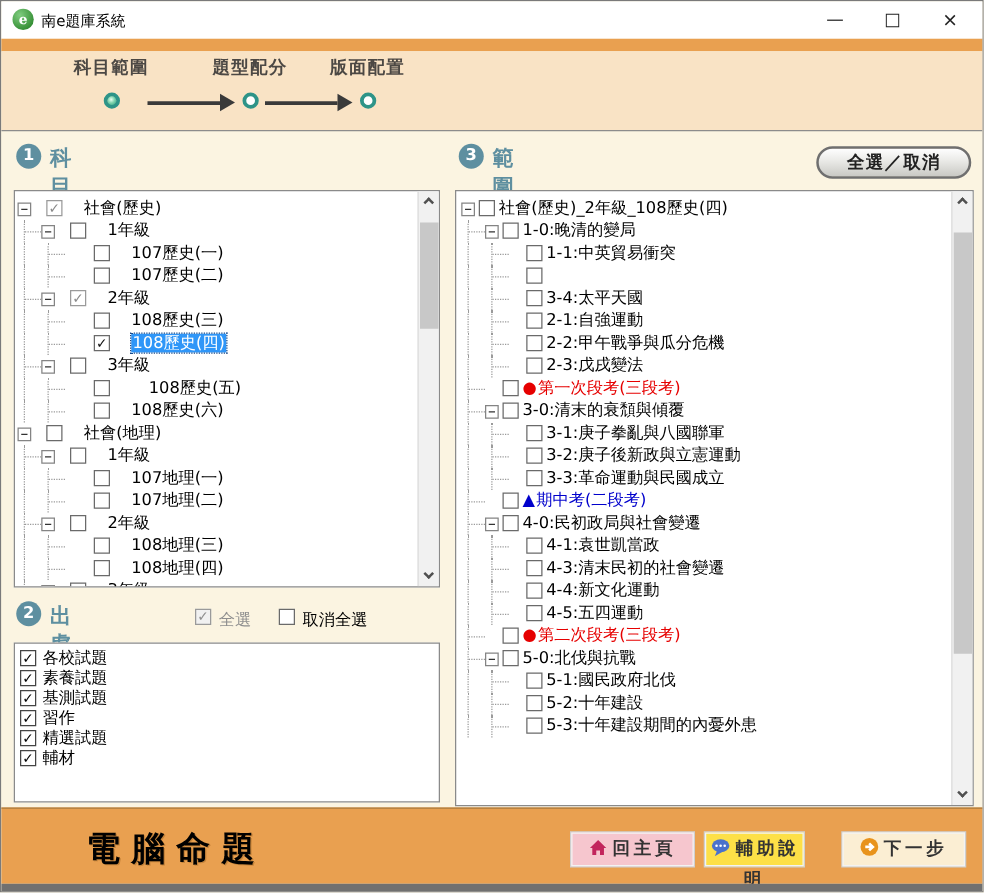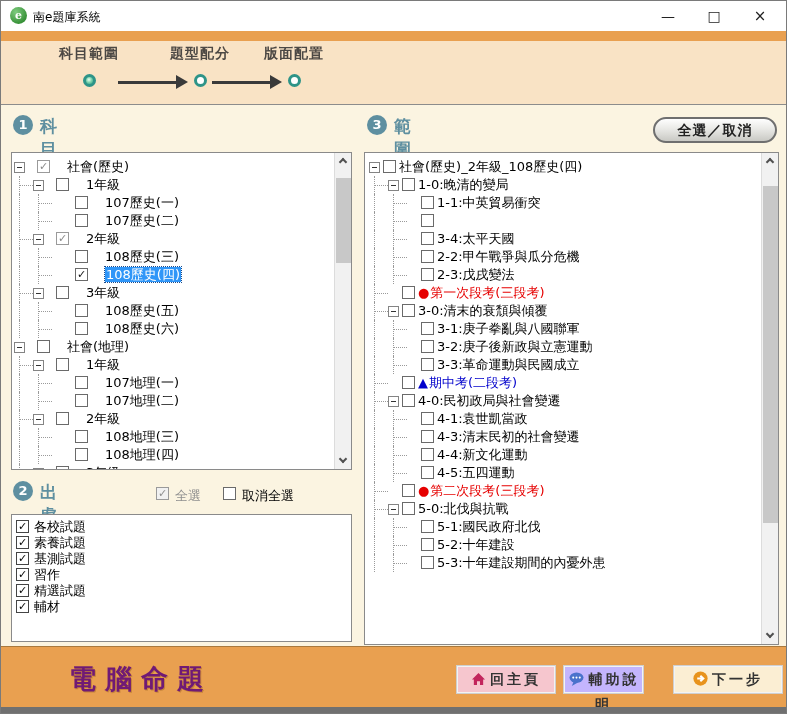--- a/index.html
+++ b/index.html
@@ -78,21 +78,21 @@
 
   
   .pill { position:absolute; width:124px; height:26px; border-radius:13px;
           background:linear-gradient(#fefefe,#e9e9e6 45%,#c9c9c4); border:2px solid #6f6f6f;
           font-size:14px; font-weight:bold; color:#222; text-align:center; line-height:22px;
           letter-spacing:1px; }
 
   
   .footer { position:absolute; top:645px; left:0; right:0; height:61px; background:#E9A050;
             border-top:1px solid #a9793d; }
-  .brand { position:absolute; left:68px; top:14px; font-size:27px; font-weight:bold; color:#701a75;
+  .brand { position:absolute; left:68px; top:14px; font-size:27px; font-weight:bold; color:#000000;
            letter-spacing:9px; text-shadow:1px 1px 0 rgba(170,110,40,.55); }
   .fbtn { position:absolute; top:19px; height:27px; border:1px solid #f3f3f3;
           box-shadow:0 0 0 1px #cfcfcf; font-size:14px; font-weight:bold; color:#333;
           letter-spacing:3px; line-height:25px; text-align:center; }
   .fbtn svg { vertical-align:-2px; margin-right:4px; }
   .bottom-strip { position:absolute; top:706px; left:0; right:0; height:8px; background:#707070; }
 </style>
 </head>
 <body>
 
@@ -196,21 +196,21 @@
               <i></i>
             </span>
             <span class="cb" style="left: 44px;"></span>
             <span class="lbl" style="left: 74px;"><span class="txt">3年級</span></span>
           </div>
           <div class="trow">
             <span class="guide" style="left: 7px;"></span>
             <span class="guide" style="left: 26px;"></span>
             <span class="stub" style="left: 27px; width: 13px;"></span>
             <span class="cb" style="left: 63px;"></span>
-            <span class="lbl" style="left: 93px; text-align: center;"><span class="txt">108歷史(五)</span></span>
+            <span class="lbl" style="left: 107px; text-align: center;"><span class="txt">108歷史(五)</span></span>
           </div>
           <div class="trow">
             <span class="guide" style="left: 7px;"></span>
             <span class="guide" style="left: 26px;"></span>
             <span class="stub" style="left: 27px; width: 13px;"></span>
             <span class="cb" style="left: 63px;"></span>
             <span class="lbl" style="left: 93px;"><span class="txt">108歷史(六)</span></span>
           </div>
           <div class="trow">
             <span class="expander" style="left: 2px;">
@@ -365,20 +365,27 @@
             <span class="guide" style="left: 28px;"></span>
             <span class="stub" style="left: 29px; width: 13px;"></span>
             <span class="cb" style="left: 56px;"></span>
             <span class="lbl" style="left: 72px;"><span class="txt">3-4:太平天國</span></span>
           </div>
           <div class="trow">
             <span class="guide" style="left: 9px;"></span>
             <span class="guide" style="left: 28px;"></span>
             <span class="stub" style="left: 29px; width: 13px;"></span>
             <span class="cb" style="left: 56px;"></span>
+            <span class="lbl" style="left: 72px;"><span class="txt">2-1:自強運動</span></span>
+          </div>
+          <div class="trow">
+            <span class="guide" style="left: 9px;"></span>
+            <span class="guide" style="left: 28px;"></span>
+            <span class="stub" style="left: 29px; width: 13px;"></span>
+            <span class="cb" style="left: 56px;"></span>
             <span class="lbl" style="left: 72px;"><span class="txt">2-2:甲午戰爭與瓜分危機</span></span>
           </div>
           <div class="trow">
             <span class="guide" style="left: 9px;"></span>
             <span class="guide" style="left: 28px;"></span>
             <span class="stub" style="left: 29px; width: 13px;"></span>
             <span class="cb" style="left: 56px;"></span>
             <span class="lbl" style="left: 72px;"><span class="txt">2-3:戊戌變法</span></span>
           </div>
           <div class="trow">
@@ -510,30 +517,30 @@
   </div>
 
   <div class="footer">
     <span class="brand">電腦命題</span>
 
     <div class="fbtn" style="left:456px;width:98px;background:#F6C6CE">
       <svg width="15" height="14" viewBox="0 0 16 15">
           <path d="M8 1 L15 8 H13 V14 H9.6 V10 H6.4 V14 H3 V8 H1 Z" fill="#C2255C"></path>
         </svg><span>回主頁</span>
     </div>
-    <div class="fbtn" style="left:563px;width:79px;background:#c4b5fd">
+    <div class="fbtn" style="left:563px;width:79px;background:#fde047">
       <svg width="17" height="14" viewBox="0 0 18 15">
           <ellipse cx="9" cy="6" rx="7.5" ry="5.5" fill="#4A72CC"></ellipse>
           <path d="M6 10 L4 15 L11 11 Z" fill="#4A72CC"></path>
           <circle cx="5.5" cy="6" r="1.1" fill="#fff"></circle>
           <circle cx="9" cy="6" r="1.1" fill="#fff"></circle>
           <circle cx="12.5" cy="6" r="1.1" fill="#fff"></circle>
         </svg><span>輔助說明</span>
     </div>
-    <div class="fbtn" style="left:673px;width:108px;background:#FBEED3">
+    <div class="fbtn" style="left:673px;width:98px;background:#FBEED3">
       <svg width="15" height="15" viewBox="0 0 16 16">
           <circle cx="8" cy="8" r="7.6" fill="#E8931C"></circle>
           <path d="M4.5 8 H10 M7.8 5 L11 8 L7.8 11" stroke="#fff" stroke-width="2.2" fill="none"></path>
         </svg><span>下一步</span>
     </div>
   </div>
 
   <div class="bottom-strip"></div>
 </div>
 

